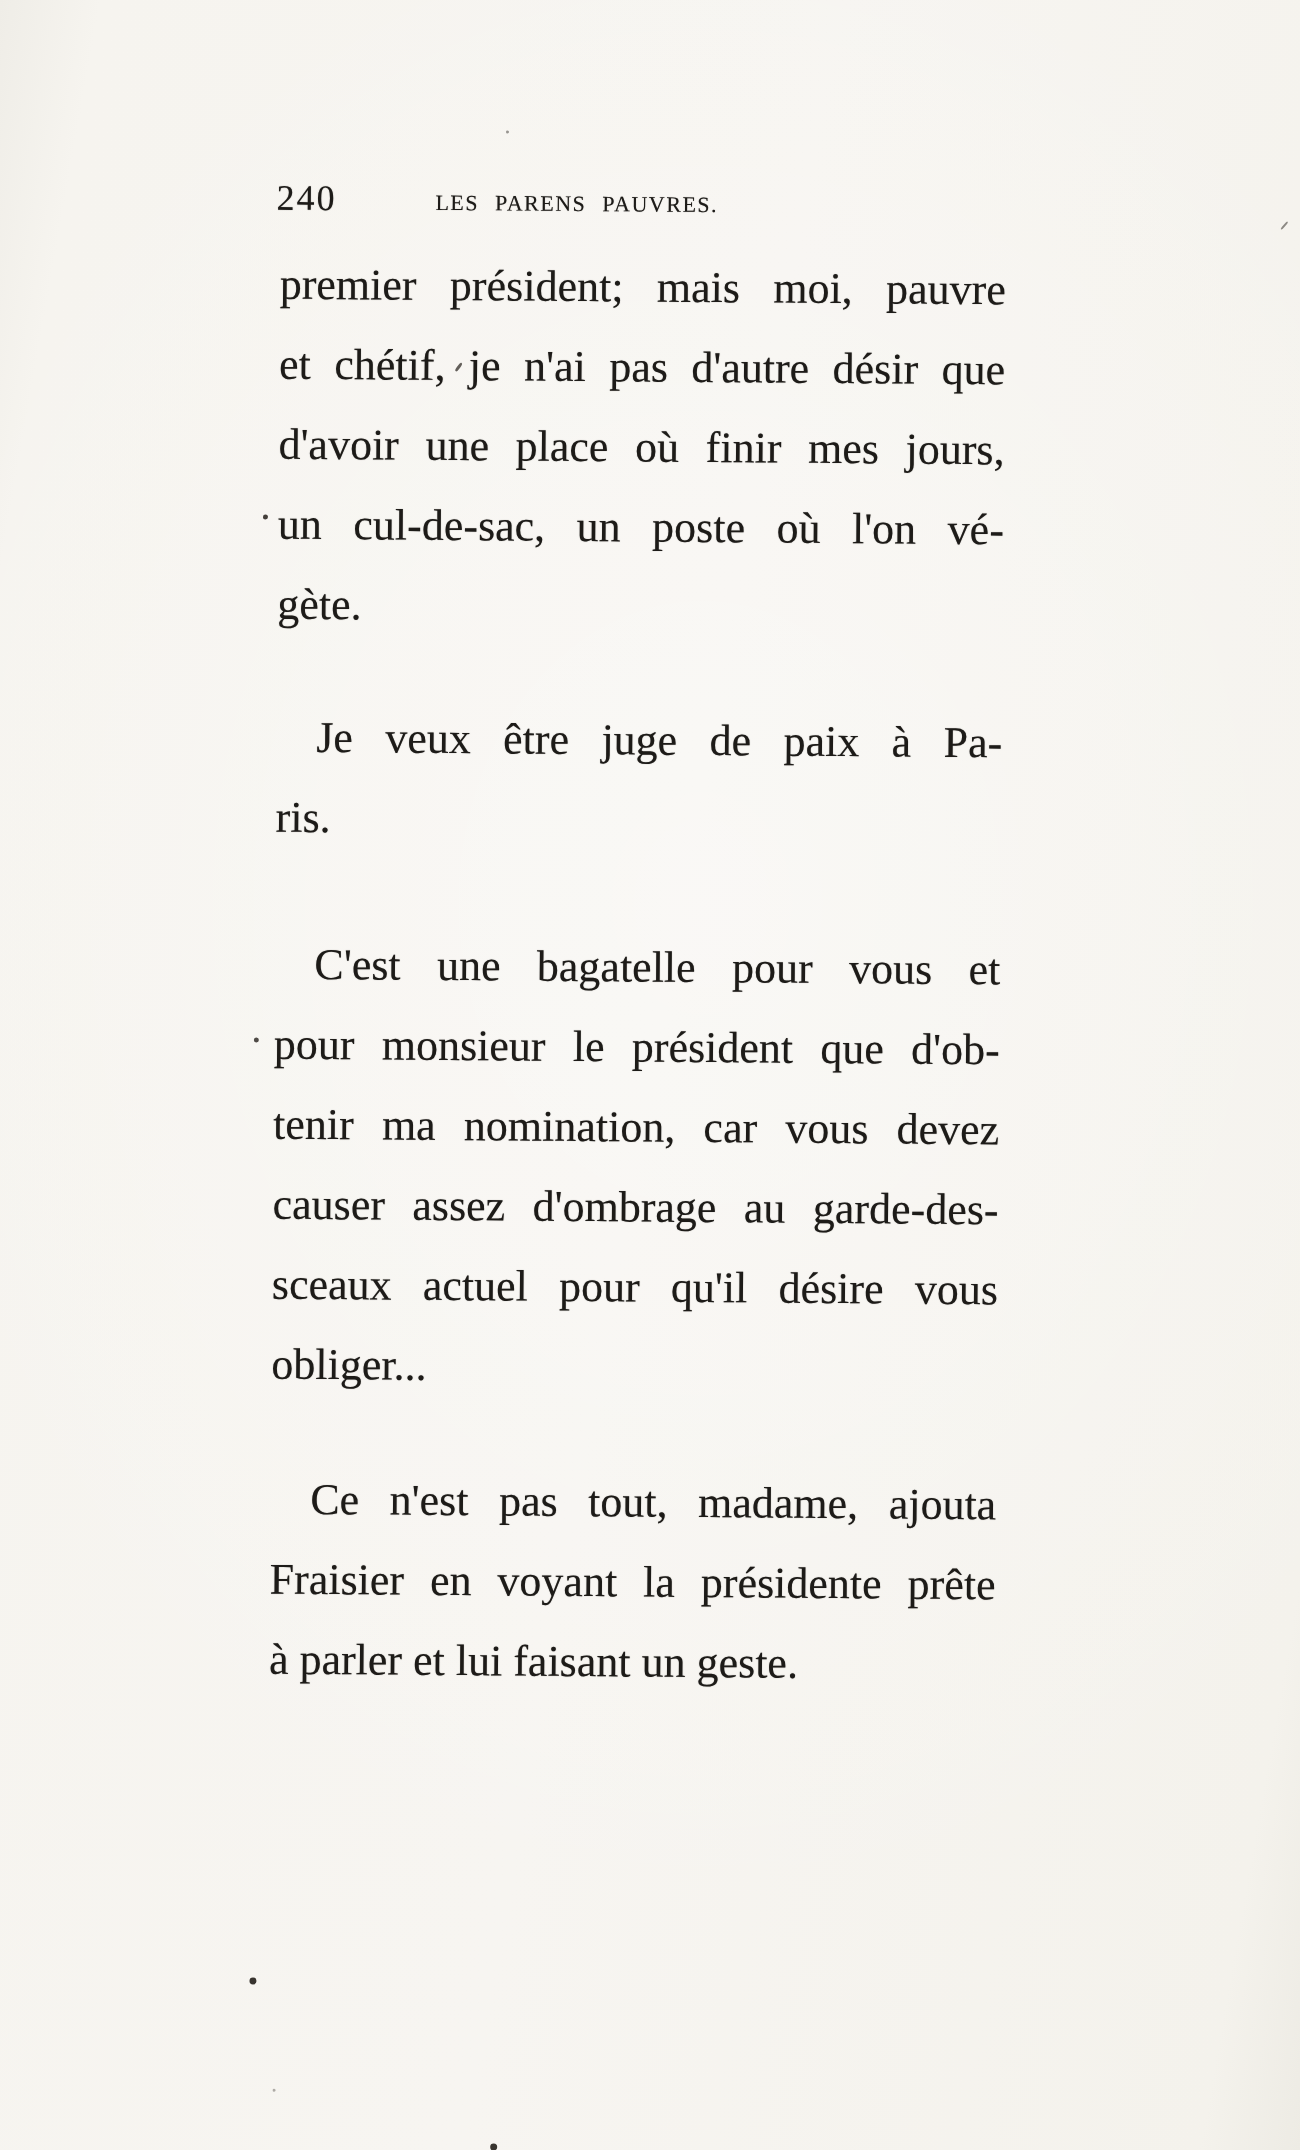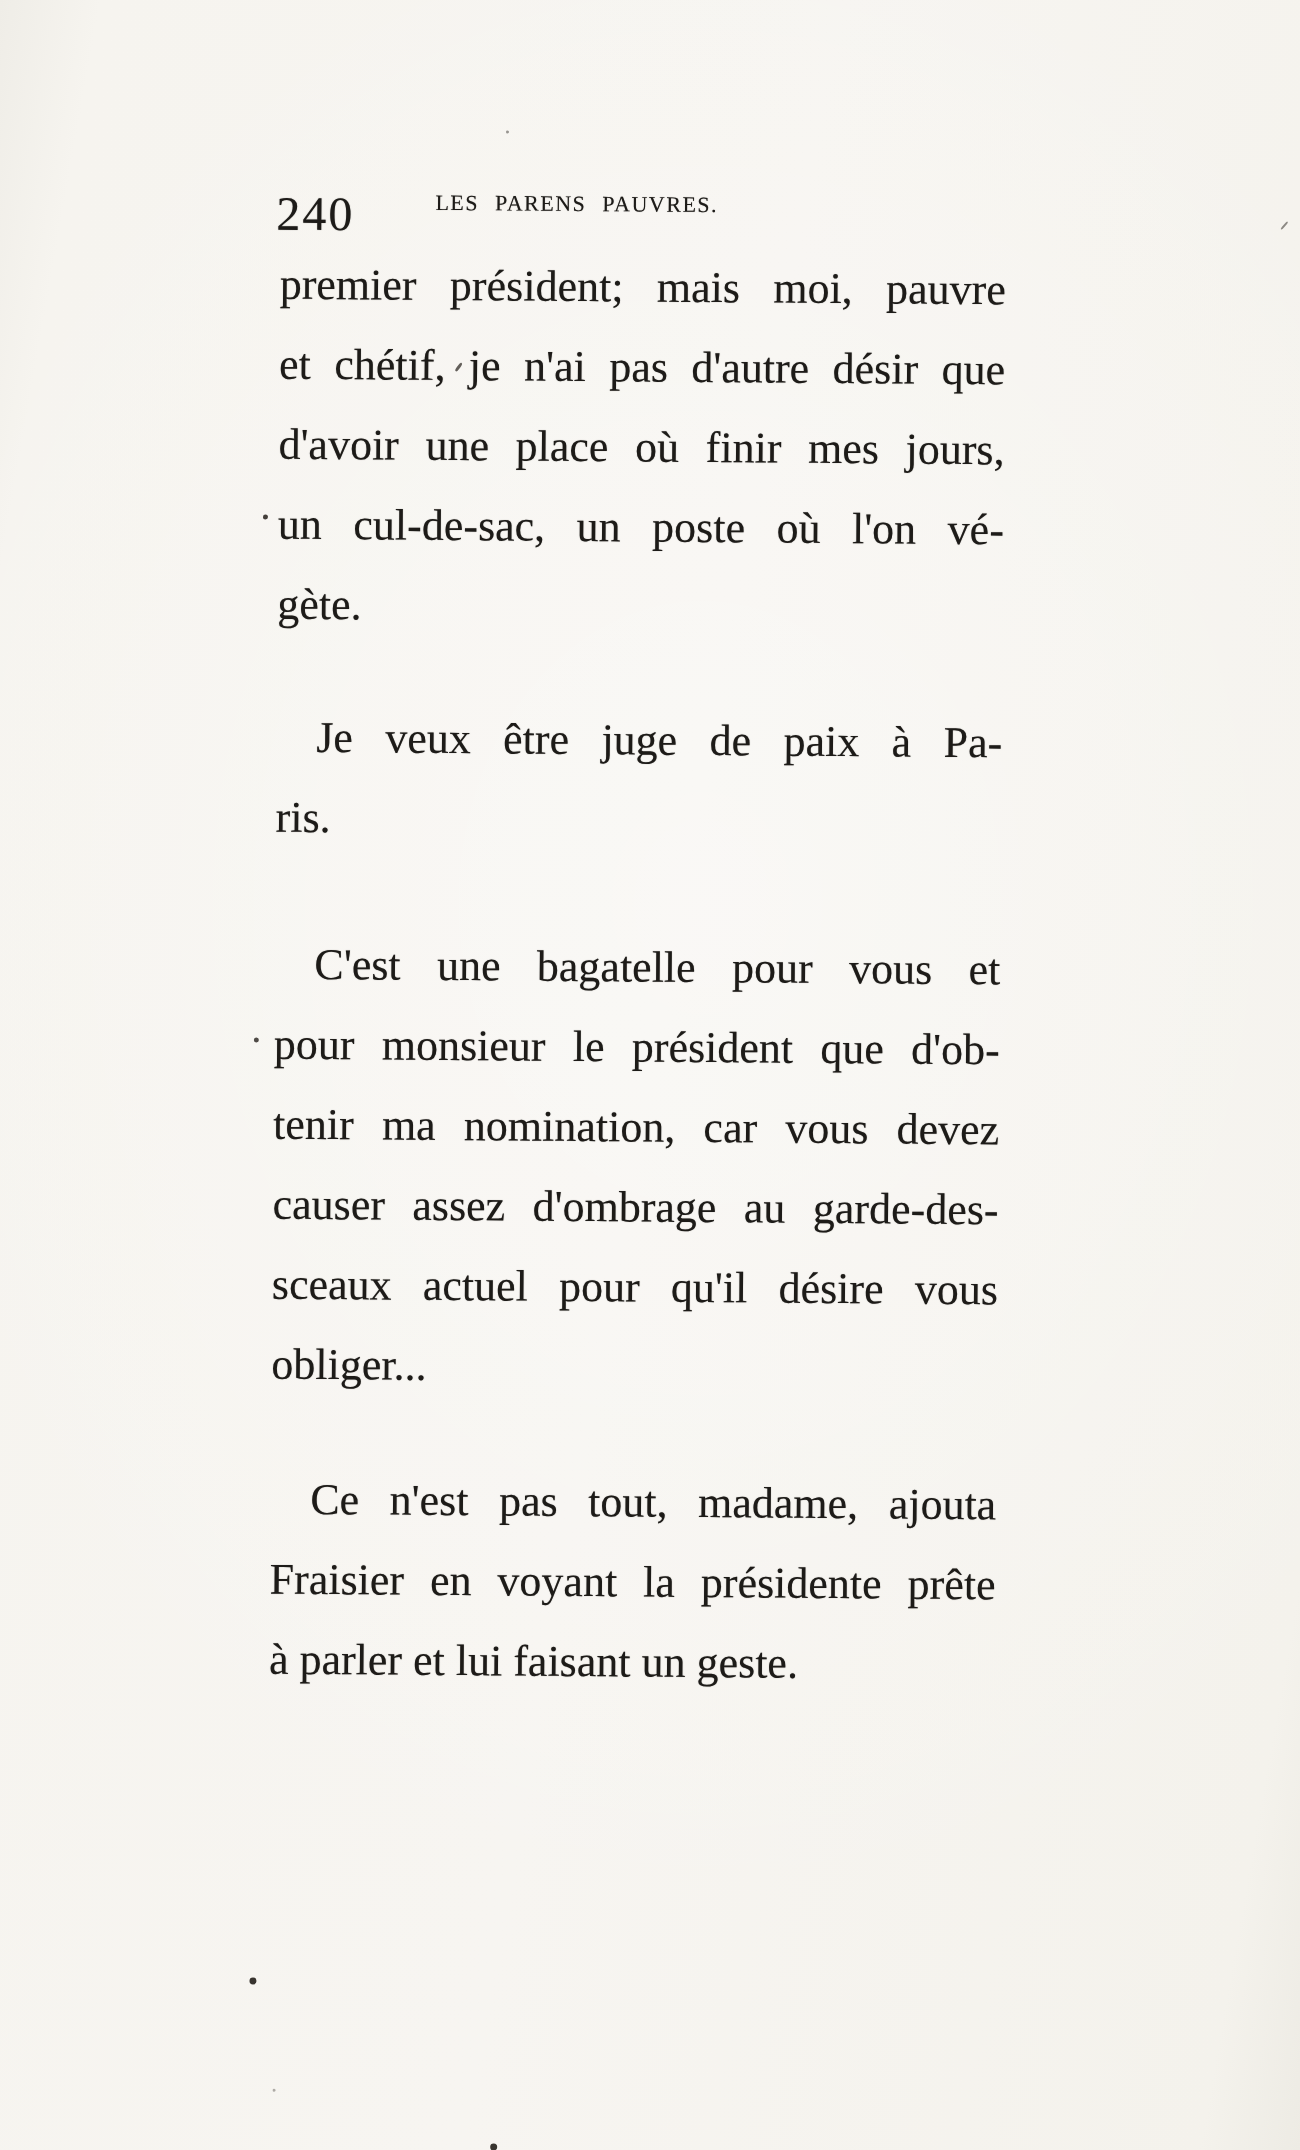--- a/index.html
+++ b/index.html
@@ -13,22 +13,22 @@
       radial-gradient(ellipse 120% 90% at 54% 42%, rgba(255,255,255,0.35) 0%, rgba(255,255,255,0) 55%),
       linear-gradient(100deg, #efede7 0%, #f6f4ef 6%, #f7f5f1 50%, #f4f2ec 94%, #edebe4 100%);
   }
   .scan{
     position:absolute;left:0;top:0;width:1300px;height:2150px;
     transform:rotate(0.45deg);
     transform-origin:320px 260px;
     color:#1d1b18;
   }
   .pagenum{
-    position:absolute;left:276px;top:192px;
-    font-size:48px;line-height:44px;letter-spacing:2px;
+    position:absolute;left:276px;top:176px;
+    font-size:36px;line-height:44px;letter-spacing:2px;
     text-shadow:0 0 1px rgba(30,27,24,.5);
   }
   .runtitle{
     position:absolute;left:435px;top:188px;
     font-size:22px;line-height:27px;letter-spacing:1.5px;word-spacing:9px;
     text-shadow:0 0 .8px rgba(30,27,24,.55);
   }
   .para{
     position:absolute;left:280px;width:726px;
   }

